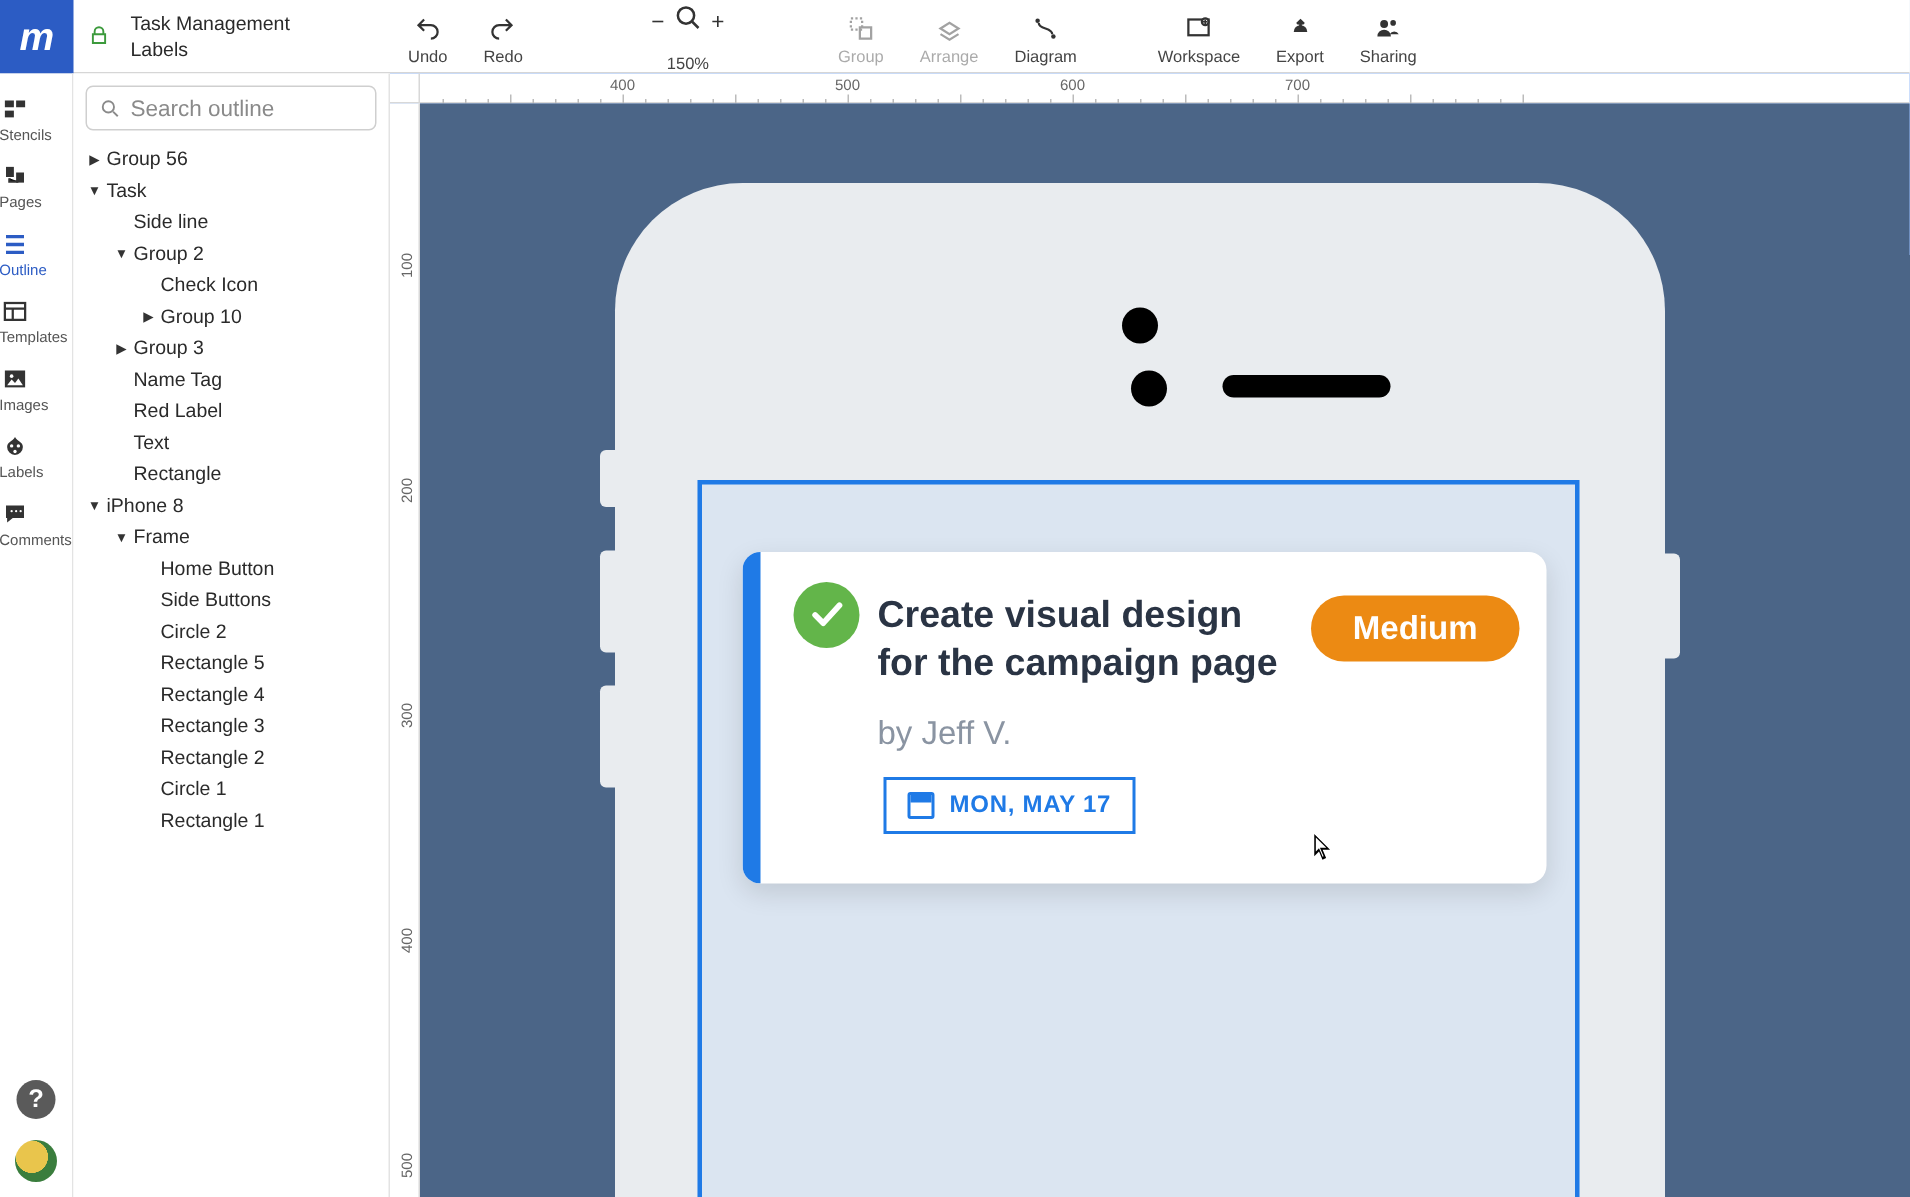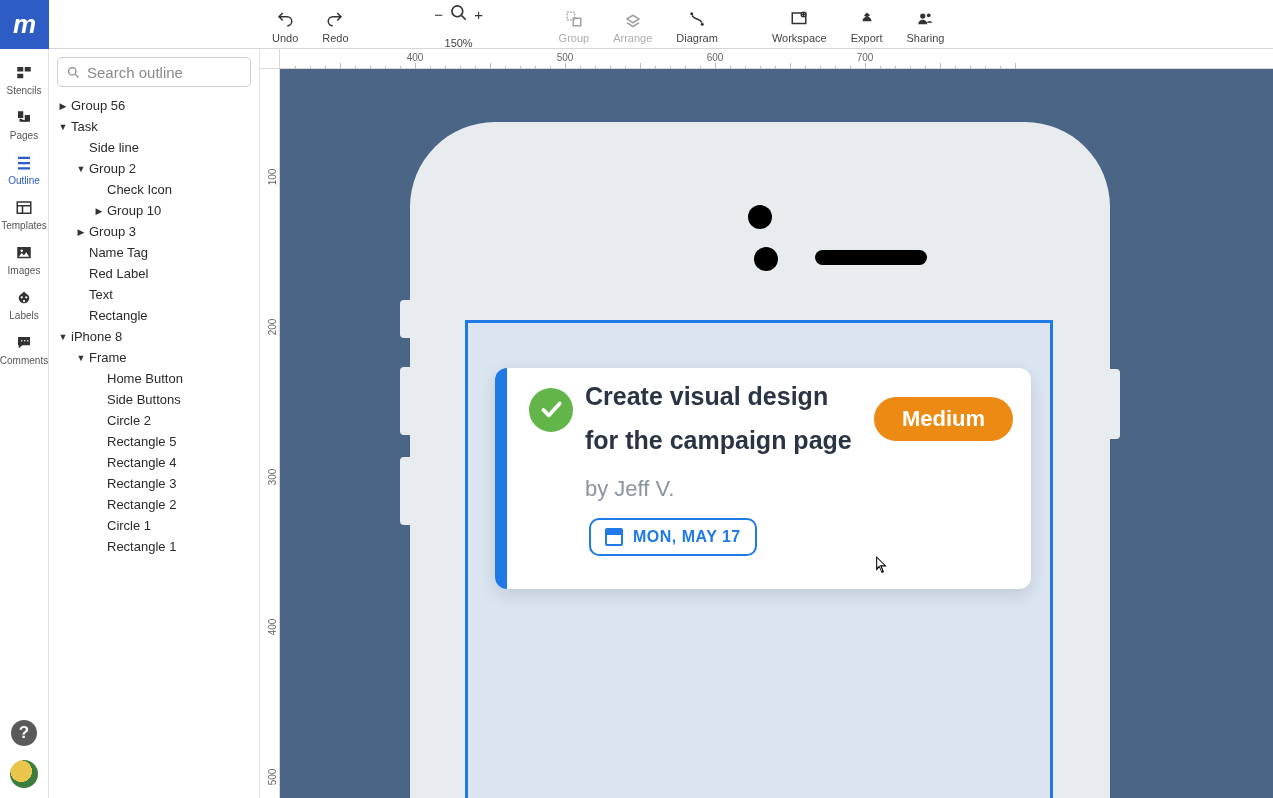--- a/index.html
+++ b/index.html
@@ -15,21 +15,21 @@
   .tool{display:flex;flex-direction:column;align-items:center;justify-content:flex-end;height:49px;padding:0 12px 4px;font-size:11px;color:#444;cursor:pointer;}
   .tool.disabled{opacity:.45;cursor:default;}
   .tool .ticon{height:22px;display:flex;align-items:center;justify-content:center;margin-bottom:2px;}
   .tool .tlabel{line-height:13px;}
   .zoom-group{display:flex;align-items:center;height:49px;padding:0 8px;}
   .zoom-group .zbtn{width:16px;text-align:center;font-size:15px;color:#333;cursor:pointer;}
   .zoom-group .zmag{margin:0 2px;}
   .zoom-wrap{position:relative;display:flex;flex-direction:column;align-items:center;padding:0 12px;}
   
   .rail{position:absolute;top:49px;left:0;width:49px;bottom:0;border-right:1px solid #e3e3e3;background:#fff;display:flex;flex-direction:column;align-items:center;padding-top:8px;}
-  .rail-item{width:49px;display:flex;flex-direction:column;align-items:center;padding:6px 0;font-size:10px;color:#555;cursor:pointer;}
+  .rail-item{width:49px;display:flex;flex-direction:column;align-items:flex-start;padding:6px 0;font-size:10px;color:#555;cursor:pointer;}
   .rail-item.active{color:#2c5cc4;}
   .rail-item .ricon{height:20px;margin-bottom:2px;display:flex;align-items:center;justify-content:center;}
   .rail-spacer{flex:1;}
   .rail-bottom{padding-bottom:10px;display:flex;flex-direction:column;align-items:center;gap:14px;}
   .help-circle{width:26px;height:26px;border-radius:50%;background:#5a5a5a;color:#fff;display:flex;align-items:center;justify-content:center;font-size:17px;font-weight:700;}
   .avatar{width:28px;height:28px;border-radius:50%;background:radial-gradient(circle at 40% 40%,#e9c54c 0 45%,#3a7d3d 46% 100%);}
   
   .outline{position:absolute;top:49px;left:49px;width:211px;bottom:0;border-right:1px solid #e3e3e3;background:#fff;overflow:hidden;}
   .outline .search{padding:8px;}
   .outline .search .field{border:1px solid #cfcfcf;border-radius:5px;height:30px;display:flex;align-items:center;padding:0 8px;color:#8a8a8a;}
@@ -54,33 +54,42 @@
   .phone .cam{position:absolute;top:83px;left:50%;transform:translateX(-50%);width:24px;height:24px;border-radius:50%;background:#000;}
   .phone .sensor{position:absolute;top:125px;left:344px;width:24px;height:24px;border-radius:50%;background:#000;}
   .phone .speaker{position:absolute;top:128px;left:405px;width:112px;height:15px;border-radius:9px;background:#000;}
   .phone .screen{position:absolute;top:198px;left:55px;width:588px;height:950px;background:#dbe5f1;border:3px solid #1f7ae6;}
   
   .pbtn{position:absolute;background:#e9ecef;border-radius:4px;}
   
   .card{position:absolute;top:45px;left:27px;width:536px;height:221px;background:#fff;border-radius:12px;box-shadow:0 6px 18px rgba(0,0,0,.12);overflow:hidden;}
   .card .sideline{position:absolute;top:0;left:0;bottom:0;width:12px;background:#1f7ae6;}
   .card .check{position:absolute;top:20px;left:34px;width:44px;height:44px;border-radius:50%;background:#63b54a;display:flex;align-items:center;justify-content:center;}
-  .card h2{position:absolute;top:6px;left:90px;width:270px;font-size:25px;font-weight:700;line-height:44px;color:#2a3444;}
+  .card h2{position:absolute;top:26px;left:90px;width:270px;font-size:25px;font-weight:700;line-height:32px;color:#2a3444;}
   .card .chip{position:absolute;top:29px;right:18px;height:44px;padding:0 28px;border-radius:24px;background:#ec8a13;color:#fff;font-size:22px;font-weight:700;display:flex;align-items:center;}
   .card .by{position:absolute;top:108px;left:90px;font-size:22px;color:#8a94a2;}
-  .card .date{position:absolute;top:150px;left:94px;height:38px;border:2px solid #1f7ae6;border-radius:10px;display:flex;align-items:center;padding:0 14px;color:#1f7ae6;font-weight:700;font-size:16px;letter-spacing:.5px;}
+  .card .date{position:absolute;top:150px;left:94px;height:38px;border:2px solid #1f7ae6;border-radius:0;display:flex;align-items:center;padding:0 14px;color:#1f7ae6;font-weight:700;font-size:16px;letter-spacing:.5px;}
   .card .date .cal{width:18px;height:18px;margin-right:10px;border:2px solid #1f7ae6;border-radius:2px;position:relative;background:linear-gradient(#1f7ae6,#1f7ae6) 0 0/100% 5px no-repeat;}
   
   .cursor{position:absolute;width:13px;height:19px;}
 </style>
 </head>
 <body>
 
 <div class="topbar">
   <div class="logo">m</div>
+  <div class="title-block">
+    <svg class="lock" viewBox="0 0 24 24">
+        <path fill="none" stroke="#3c9a3c" stroke-width="2.2" d="M7 10V7a5 5 0 0 1 10 0v3M5 10h14v10H5z"></path>
+      </svg>
+    <div class="title-text">
+      <div>Task Management</div>
+      <div>Labels</div>
+    </div>
+  </div>
 </div>
 
 <div class="toolbar">
   <div class="tool">
     <span class="ticon">
         <svg width="20" height="18" viewBox="0 0 24 24">
           <path fill="none" stroke="#333" stroke-width="2" d="M9 14l-5-5 5-5M4 9h11a6 6 0 0 1 0 12"></path>
         </svg>
       </span>
     <span class="tlabel">Undo</span>

